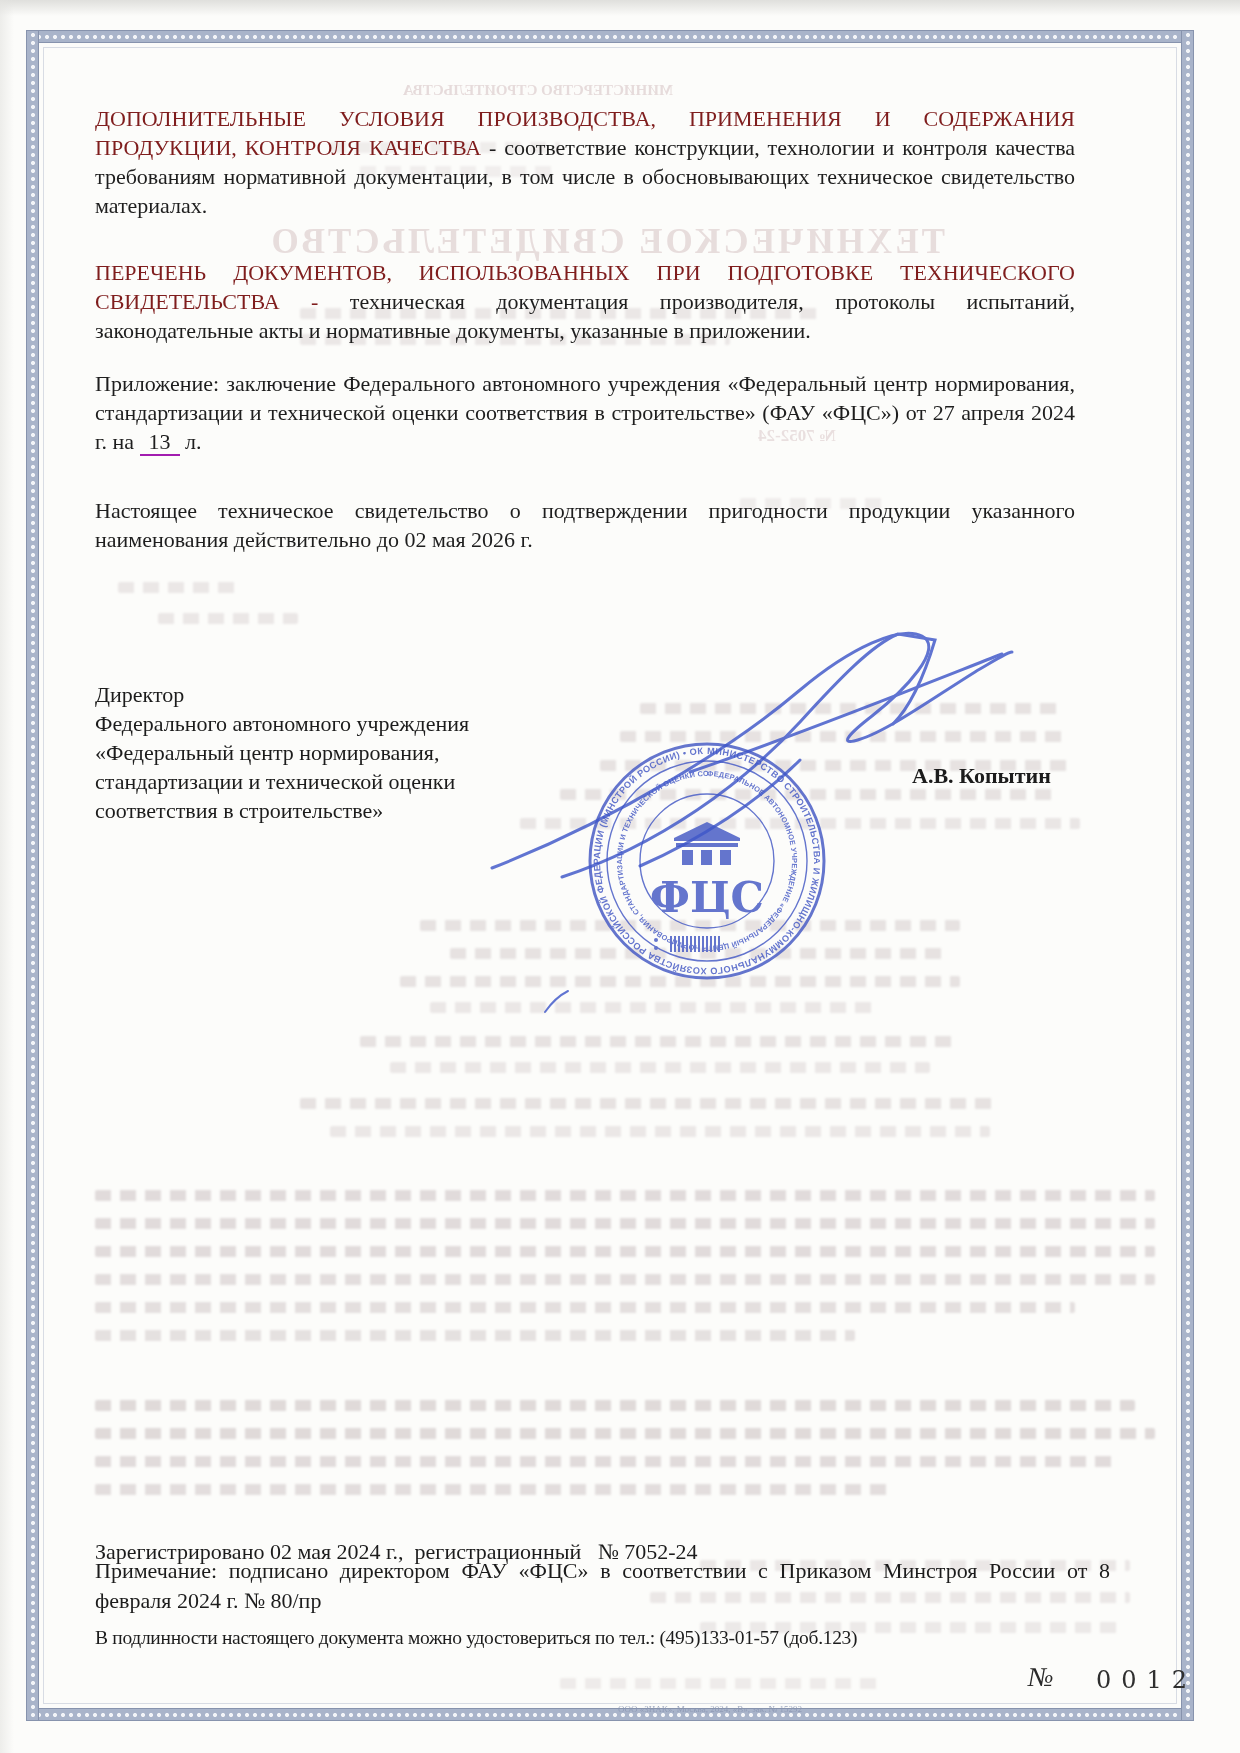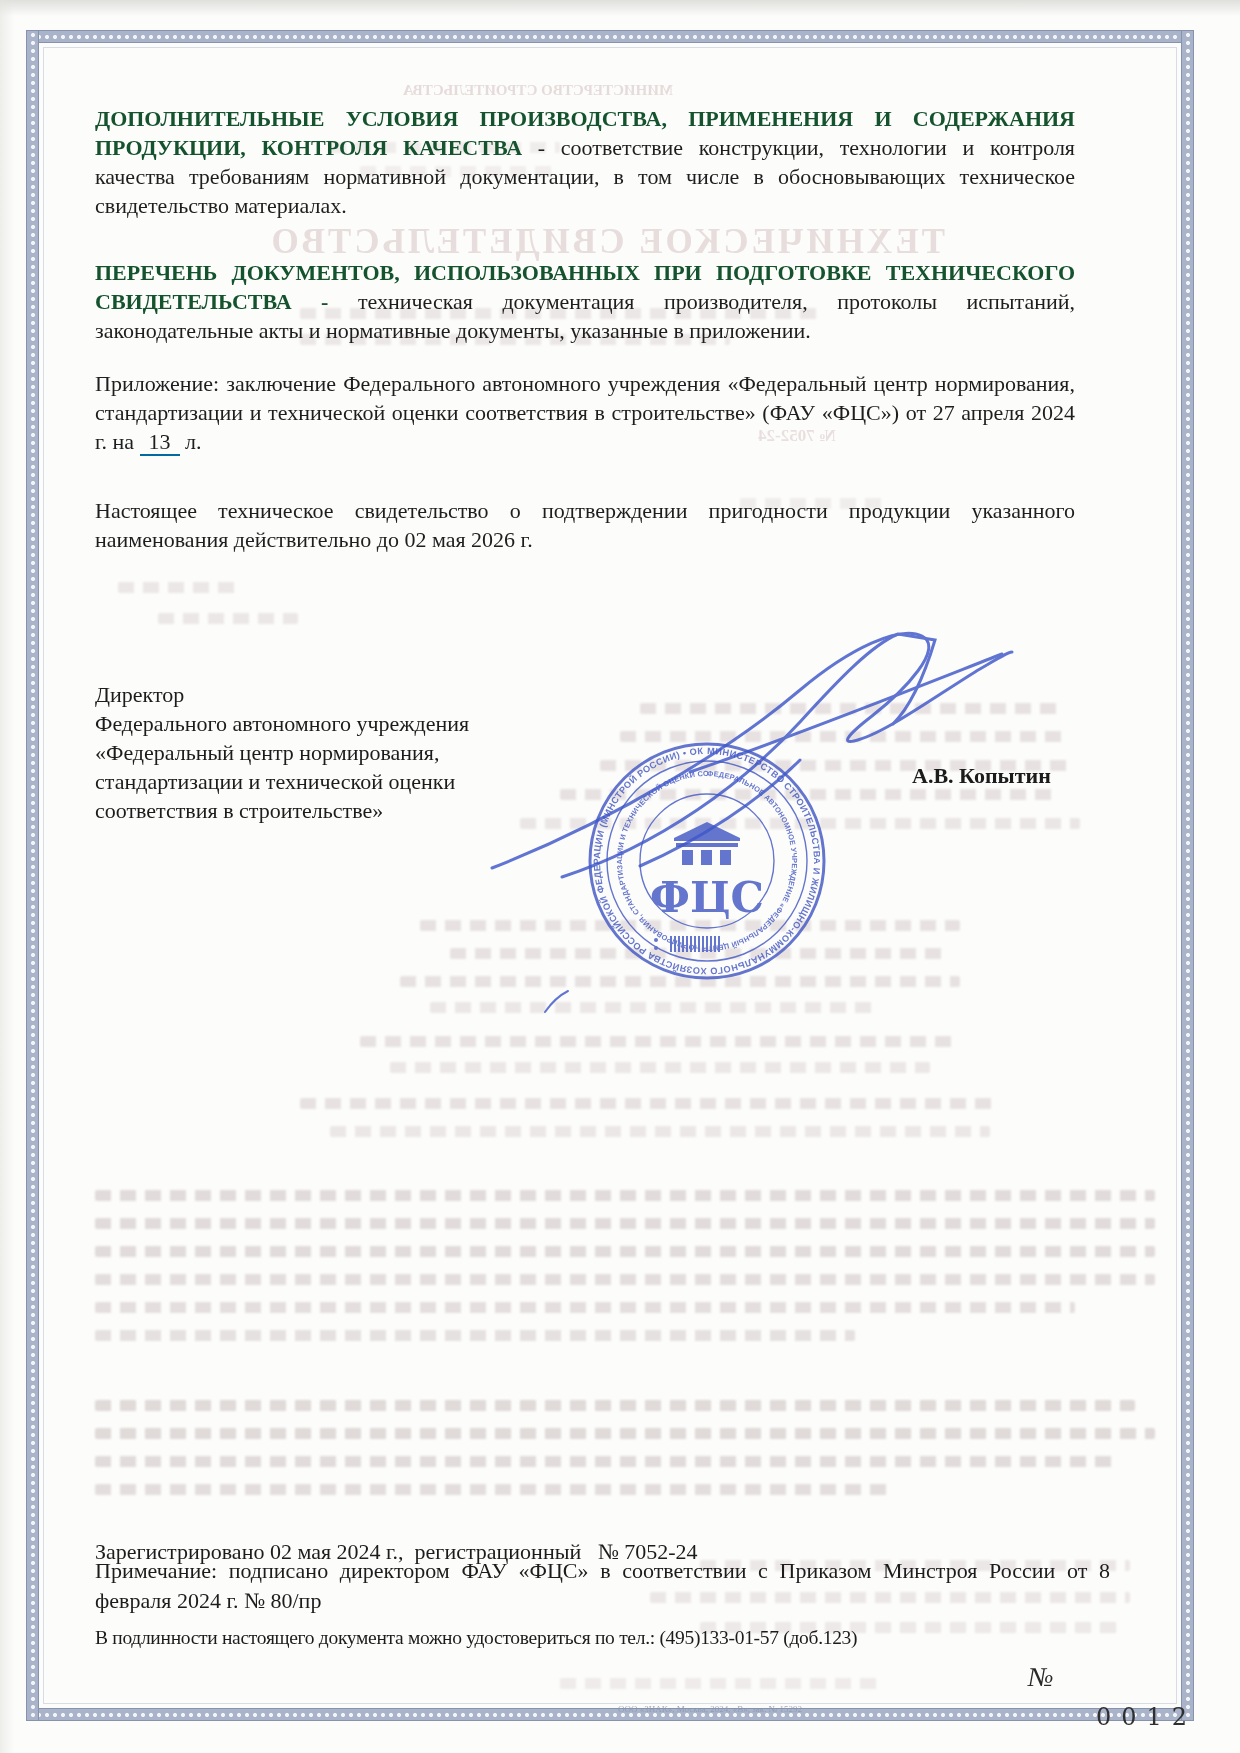--- a/index.html
+++ b/index.html
@@ -22,30 +22,30 @@
   .band.left  {left:26px;top:30px;width:13px;height:1691px;
     background-image:radial-gradient(circle 2px at 6px 4px,#f2f4f8 0 1.6px,rgba(255,255,255,0) 2.4px);background-size:13px 8px;}
   .band.right {left:1181px;top:30px;width:13px;height:1691px;
     background-image:radial-gradient(circle 2px at 6px 4px,#f2f4f8 0 1.6px,rgba(255,255,255,0) 2.4px);background-size:13px 8px;}
   .hairline{position:absolute;left:43px;top:47px;width:1134px;height:1657px;
     border:1px solid rgba(150,160,185,.35);box-sizing:border-box;}
 
   
   .para{position:absolute;left:95px;width:980px;margin:0;
     font-size:22px;line-height:29px;text-align:justify;color:#1e1e1e;}
-  .para .b{font-weight:700;color:#14532d;}
-  .sheets{border-bottom:2px solid #0369a1;padding:0 9px;}
+  .para .b{font-weight:400;color:#7f1d1d;}
+  .sheets{border-bottom:2px solid #a21caf;padding:0 9px;}
   .director{position:absolute;left:95px;top:680px;font-size:22px;line-height:29px;}
   .signer-name{position:absolute;left:912px;top:763px;font-size:22px;font-weight:bold;}
   .regline{position:absolute;left:95px;top:1518px;font-size:22px;white-space:pre-wrap;margin-top:21px;}
   .noteline{position:absolute;left:95px;top:1556px;width:1015px;font-size:22px;line-height:30px;text-align:justify;}
   .verifyline{position:absolute;left:95px;top:1627px;font-size:19.5px;letter-spacing:-.3px;}
   .blank-no-label{position:absolute;left:1028px;top:1662px;font-size:27px;font-style:italic;color:#2a2a2a;}
   .blank-no-value{position:absolute;left:1096px;top:1666px;font-size:24px;letter-spacing:10px;color:#2f2f2f;
-    font-family:"DejaVu Serif","Liberation Serif",serif;margin-top:37px;}
+    font-family:"DejaVu Serif","Liberation Serif",serif;}
   .printline{position:absolute;left:500px;top:1704px;width:420px;text-align:center;
     font-size:9px;color:#8b97b3;opacity:.85;font-family:Liberation Serif, serif;}
 
   
   .ghost{position:absolute;height:11px;border-radius:2px;opacity:.38;filter:blur(1.3px);
     background:repeating-linear-gradient(90deg,rgba(150,128,132,.55) 0 16px,rgba(150,128,132,0) 16px 25px);}
   .ghost-text{position:absolute;transform:scaleX(-1);color:#bf9fa2;filter:blur(.7px);
     font-weight:700;white-space:nowrap;}
   .gt-header{left:383px;top:82px;width:310px;font-size:15px;opacity:.35;text-align:center;}
   .gt-title{left:305px;top:222px;width:640px;font-size:35px;letter-spacing:3px;opacity:.33;text-align:center;}

